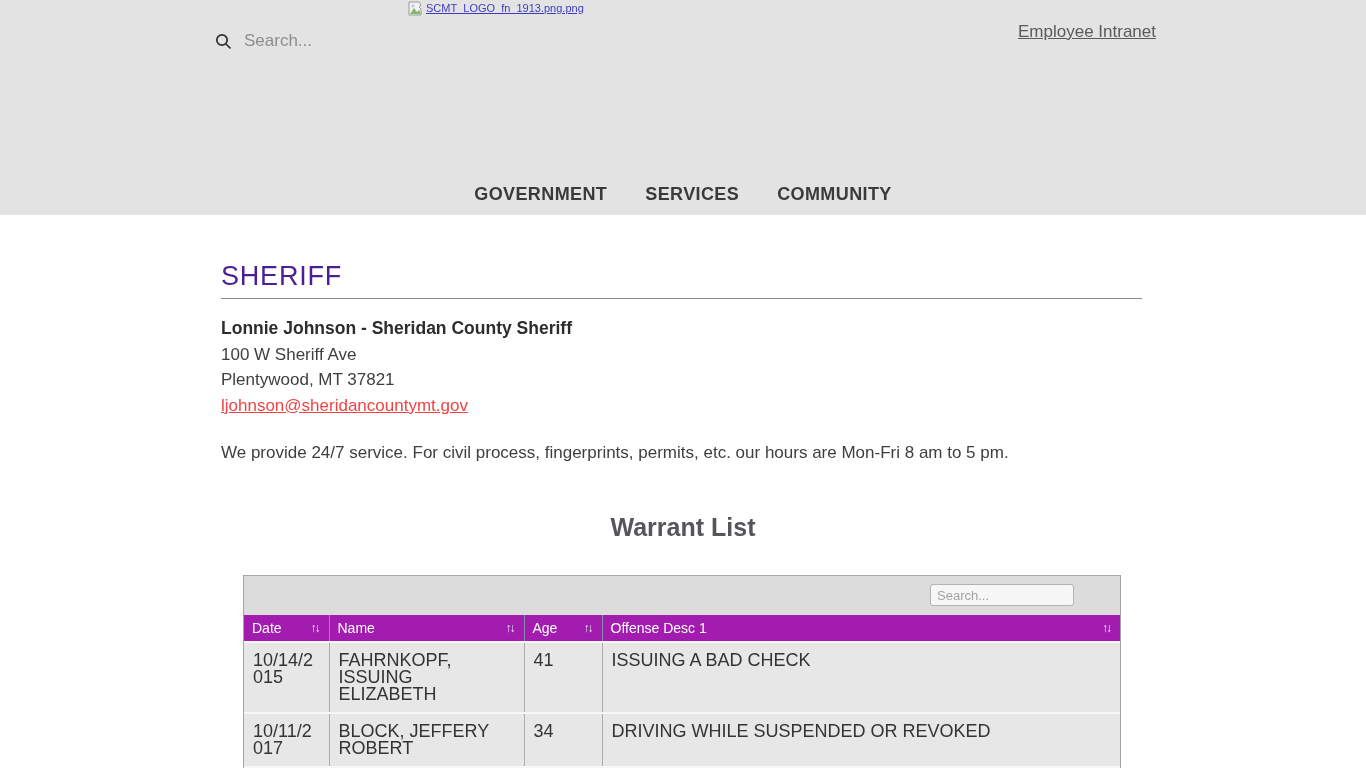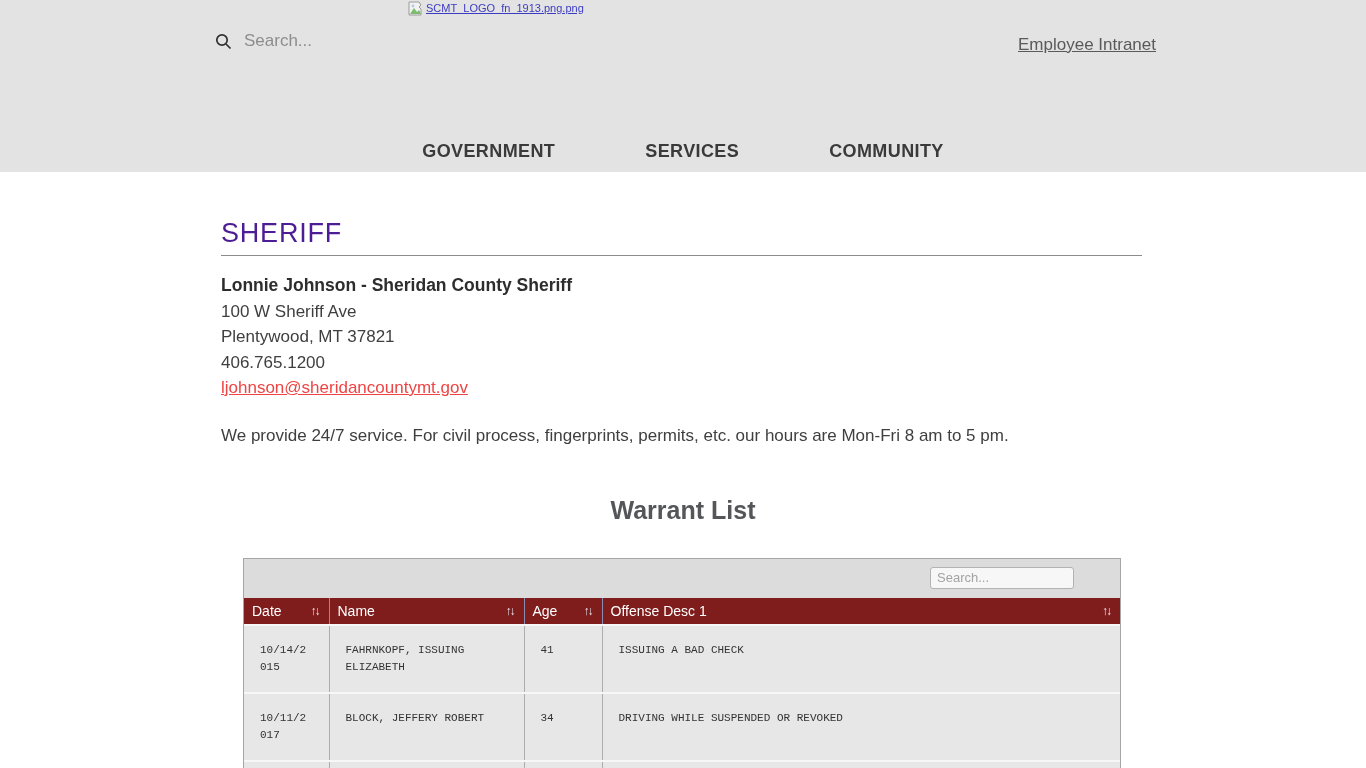--- a/index.html
+++ b/index.html
@@ -1,37 +1,37 @@
 <!DOCTYPE html>
 <html><head>
 <meta charset="utf-8">
 <style>
   * { margin:0; padding:0; box-sizing:border-box; }
   html,body { width:1366px; height:768px; overflow:hidden; background:#ffffff;
               font-family:"Liberation Sans", sans-serif; }
 
   
-  .header-band { position:relative; width:100%; height:172px; background:#e3e3e3; }
+  .header-band { position:relative; width:100%; height:215px; background:#e3e3e3; }
 
   .logo-link { position:absolute; top:1px; left:408px; display:flex; align-items:flex-start;
                gap:1px; text-decoration:none; cursor:pointer; }
   .logo-alt { color:#3c3cc2; font-size:11px; text-decoration:underline; line-height:14px; }
 
   .top-search { position:absolute; top:31px; left:215px; display:flex; align-items:center; }
   .top-search svg { display:block; }
   .top-search input { border:none; background:transparent; outline:none; margin-left:12px;
                       font-size:17px; color:#555; width:300px;
                       font-family:"Liberation Sans", sans-serif; }
   .top-search input::placeholder { color:#8d8d8d; }
 
-  .intranet-link { position:absolute; top:35px; right:210px; font-size:17px; color:#5a5a5a;
+  .intranet-link { position:absolute; top:22px; right:210px; font-size:17px; color:#5a5a5a;
                    text-decoration:underline; cursor:pointer; }
 
   .main-nav { position:absolute; bottom:10px; left:0; right:0; display:flex;
-              justify-content:center; gap:90px; }
+              justify-content:center; gap:38px; }
   .nav-item { font-size:18px; font-weight:bold; color:#3a3a3a; letter-spacing:.4px;
               cursor:pointer; }
 
   
   .sheriff-title { margin:46px 0 0 221px; font-size:27px; font-weight:400;
                    color:#4c1d95; letter-spacing:.8px; line-height:30px; }
   .title-rule { border:none; border-top:1px solid #8b8b8b; margin:7px 224px 0 221px; }
 
   .contact { margin:17px 0 0 221px; font-size:17px; color:#3f3f3f; line-height:25.5px; }
   .contact-name { font-weight:bold; font-size:17.5px; color:#2d2d2d; }
@@ -48,30 +48,30 @@
   .table-toolbar { position:relative; height:39px; }
   .table-toolbar input { position:absolute; top:8px; right:46px; width:144px; height:22px;
                          background:#f7f7f7; border:1px solid #b3b3b3; border-radius:3px;
                          padding:0 6px; font-size:13px; color:#555; outline:none;
                          font-family:"Liberation Sans", sans-serif; }
   .table-toolbar input::placeholder { color:#a3a3a3; }
 
   table { width:100%; border-collapse:collapse; table-layout:fixed; }
   col.c-date { width:85px; } col.c-name { width:195px; } col.c-age { width:78px; }
 
-  th { background:#7f1d1d; color:#ffffff; font-size:14px; font-weight:400;
+  th { background:#a21caf; color:#ffffff; font-size:14px; font-weight:400;
        text-align:left; padding:5px 8px; height:16px; border-right:1px solid #8a8db2;
        cursor:pointer; white-space:nowrap; }
   th:last-child { border-right:none; }
   .th-inner { display:flex; align-items:center; justify-content:space-between; }
   .sort-icon { font-size:12px; letter-spacing:-2px; color:#e8e9f2; padding-right:2px; }
 
-  td { background:#e7e7e7; font-size:11px; color:#333; padding:16px;
+  td { background:#e7e7e7; font-size:18px; color:#333; padding:9px;
        vertical-align:top; line-height:17px; border-right:1px solid #acacac;
-       border-top:2px solid #f7f7f7; word-wrap:break-word;font-family:Liberation Mono, monospace; }
+       border-top:2px solid #f7f7f7; word-wrap:break-word; }
   td:last-child { border-right:none; }
   tr.sliver-row td { height:40px; }
 </style>
 </head>
 <body>
 
 <div class="header-band">
 
   <a class="logo-link">
     <svg width="17" height="15" viewBox="0 0 17 15">
@@ -101,21 +101,20 @@
 
 <main>
 
   <h1 class="sheriff-title">SHERIFF</h1>
   <hr class="title-rule">
 
   <div class="contact">
     <div class="contact-name">Lonnie Johnson - Sheridan County Sheriff</div>
     <div>100 W Sheriff Ave</div>
     <div>Plentywood, MT 37821</div>
-    <div>406.765.1200</div>
     <div><a class="email-link">ljohnson@sheridancountymt.gov</a></div>
   </div>
 
   <p class="service-desc">We provide 24/7 service. For civil process, fingerprints, permits, etc. our hours are Mon-Fri 8 am to 5 pm.</p>
 
   <h2 class="warrant-title">Warrant List</h2>
 
   <div class="table-wrap">
     <div class="table-toolbar">
       <input type="text" placeholder="Search..." style="">

